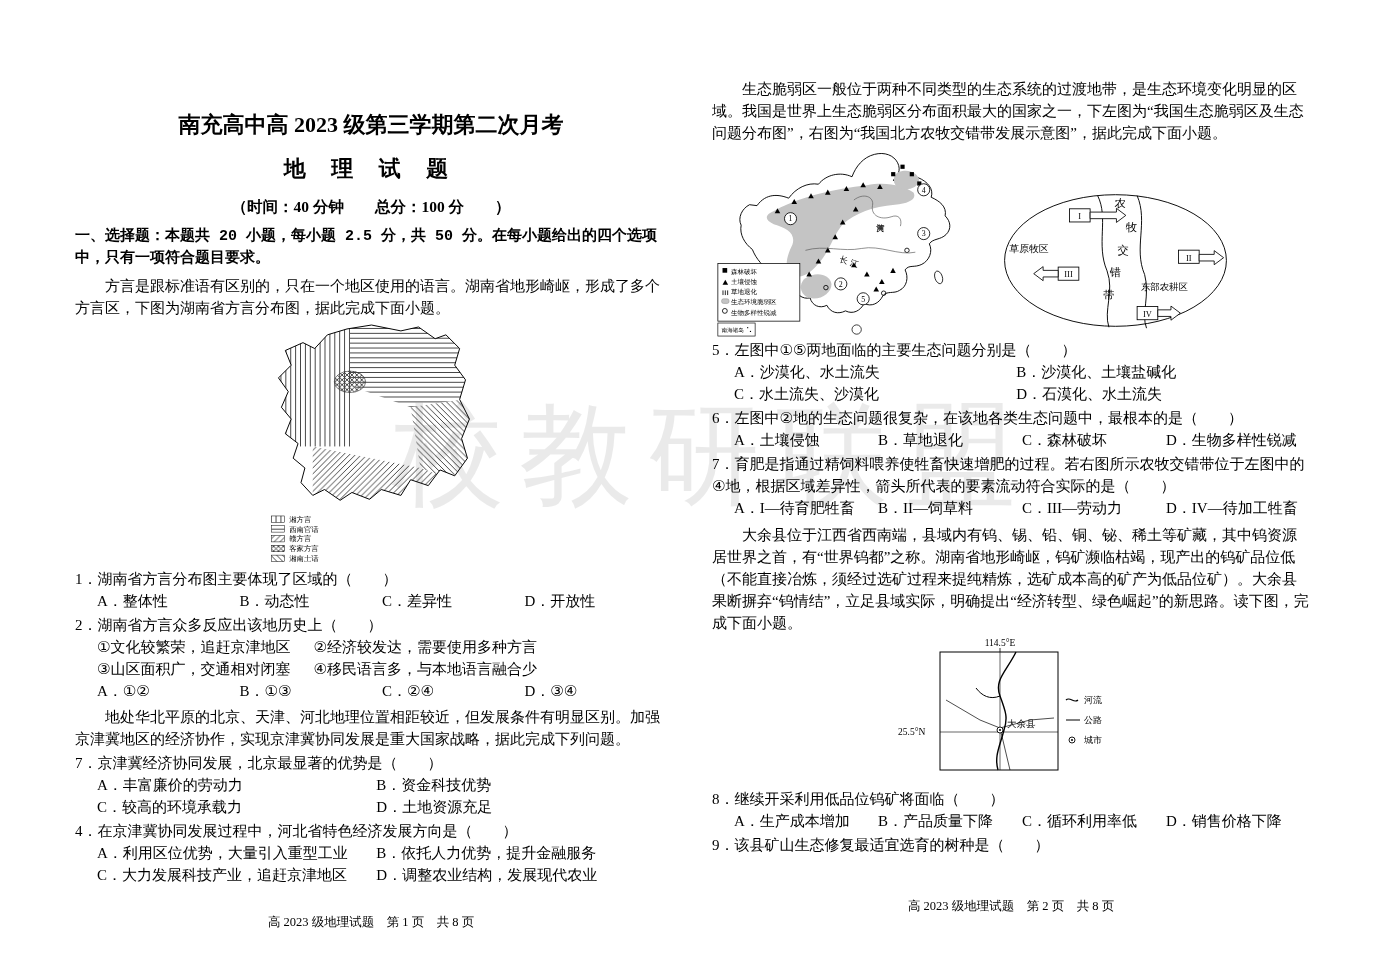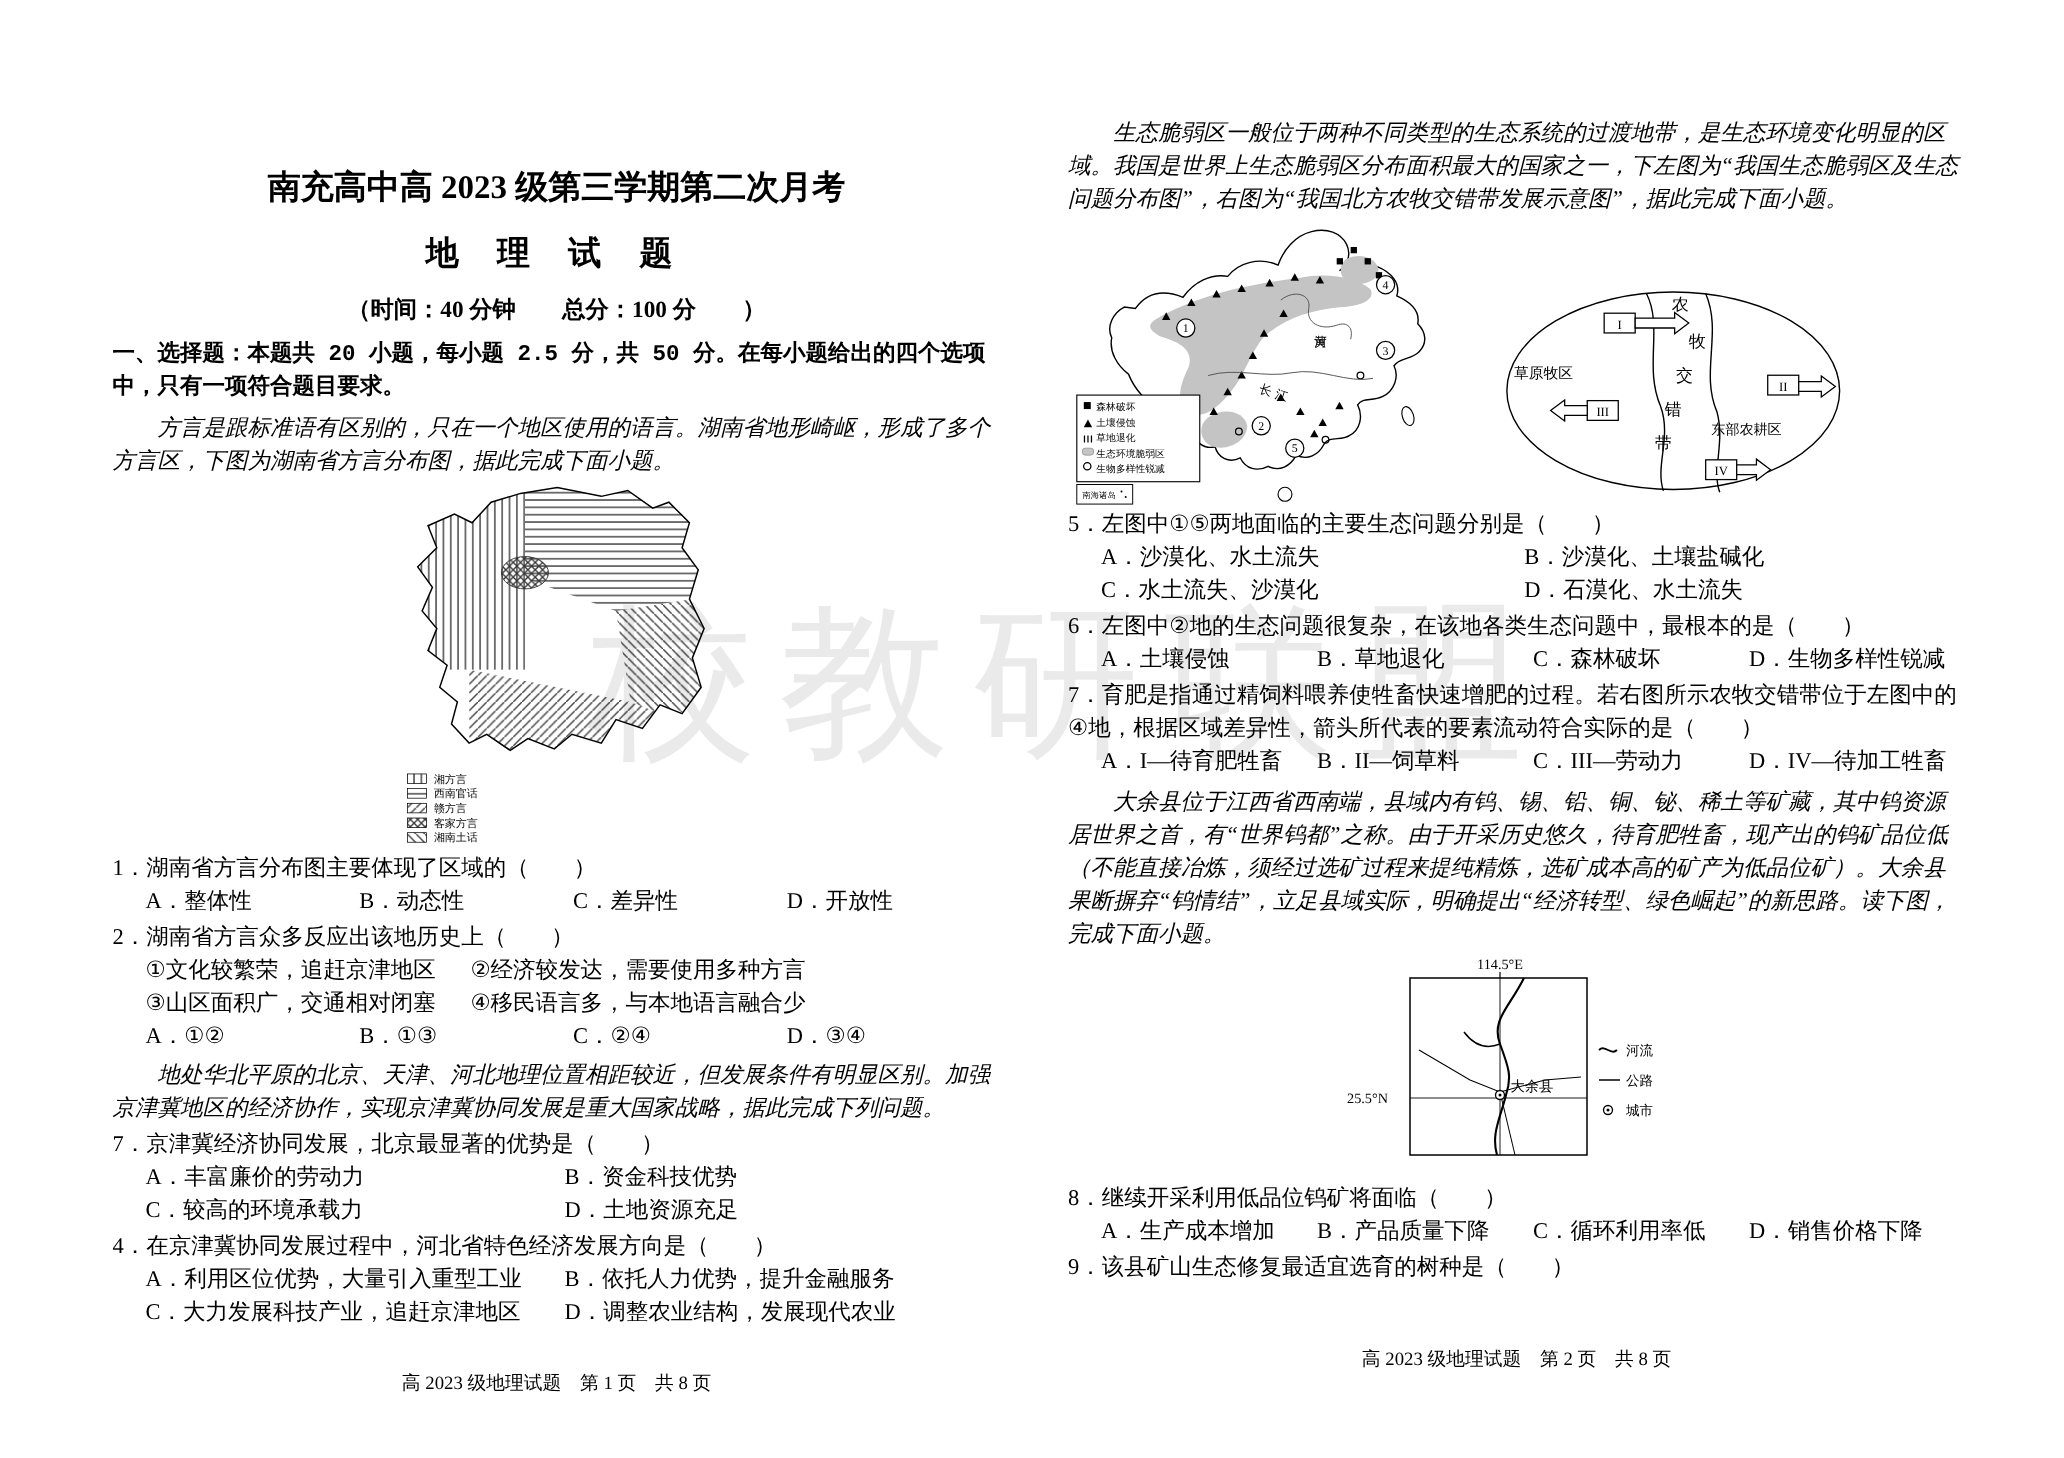--- a/index.html
+++ b/index.html
@@ -5,21 +5,21 @@
   *{box-sizing:border-box;margin:0;padding:0;}
   html,body{width:1376px;height:972px;}
   body{background:#fff;color:#000;font-family:"Liberation Serif","DejaVu Sans",serif;position:relative;overflow:hidden;}
   .col{position:absolute;top:0;height:972px;font-size:15px;line-height:1.47;}
   .col-left{left:75px;width:592px;padding-top:93px;margin-top:16px;}
   .col-right{left:712px;width:598px;padding-top:74px;}
   .doc-title{font-size:22px;font-weight:bold;text-align:center;}
   .doc-subtitle{font-size:22px;font-weight:bold;text-align:center;letter-spacing:10px;margin-top:12px;}
   .doc-meta{font-size:15.5px;font-weight:bold;text-align:center;margin-top:10px;}
   .section-head{font-weight:bold;margin-top:8px;font-family:Liberation Mono, monospace;}
-  .material{text-indent:2em;margin-top:4px;font-style:italic;}
+  .material{text-indent:2em;margin-top:4px;}
   .question{margin-top:2px;}
   .optrow{display:flex;padding-left:22px;}
   .optrow.four>span{width:25%;}
   .optrow.two>span:first-child{width:49%;}
   .optrow.two>span:last-child{flex:1;}
   .itemrow{display:flex;padding-left:22px;}
   .itemrow>span:first-child{width:38%;}
   .fig{display:flex;justify-content:center;margin:2px 0;}
   .fig-maps{justify-content:flex-start;padding-left:4px;}
   .diagram-wrap{margin-left:10px;margin-top:44px;}
@@ -286,21 +286,21 @@
   <div class="question">
     <div class="stem">7．育肥是指通过精饲料喂养使牲畜快速增肥的过程。若右图所示农牧交错带位于左图中的④地，根据区域差异性，箭头所代表的要素流动符合实际的是（　　）</div>
     <div class="optrow four">
       <span>A．I—待育肥牲畜</span>
       <span>B．II—饲草料</span>
       <span>C．III—劳动力</span>
       <span>D．IV—待加工牲畜</span>
     </div>
   </div>
 
-  <div class="material">大余县位于江西省西南端，县域内有钨、锡、铅、铜、铋、稀土等矿藏，其中钨资源居世界之首，有“世界钨都”之称。由于开采历史悠久，待育肥牲畜，现产出的钨矿品位低（不能直接冶炼，须经过选矿过程来提纯精炼，选矿成本高的矿产为低品位矿）。大余县果断摒弃“钨情结”，立足县域实际，明确提出“经济转型、绿色崛起”的新思路。读下图，完成下面小题。</div>
+  <div class="material">大余县位于江西省西南端，县域内有钨、锡、铅、铜、铋、稀土等矿藏，其中钨资源居世界之首，有“世界钨都”之称。湖南省地形崎岖，钨矿濒临枯竭，现产出的钨矿品位低（不能直接冶炼，须经过选矿过程来提纯精炼，选矿成本高的矿产为低品位矿）。大余县果断摒弃“钨情结”，立足县域实际，明确提出“经济转型、绿色崛起”的新思路。读下图，完成下面小题。</div>
 
   <div class="fig">
     <svg width="230" height="150" viewBox="0 0 230 150">
       <text x="104" y="10" font-size="9.5" text-anchor="middle">114.5°E</text>
       <path d="M104,12 L104,16" stroke="#000" stroke-width="0.8"></path>
       <rect x="44" y="16" width="118" height="118" fill="#fff" stroke="#000" stroke-width="1"></rect>
       <path d="M104,16 V134" stroke="#000" stroke-width="0.6"></path>
       <path d="M44,96 H162" stroke="#000" stroke-width="0.6"></path>
       <text x="2" y="99" font-size="9.5">25.5°N</text>
       <path d="M120,16 C110,36 98,44 104,60 C110,76 112,82 108,94 C104,110 98,120 102,134" fill="none" stroke="#000" stroke-width="1.4"></path>

